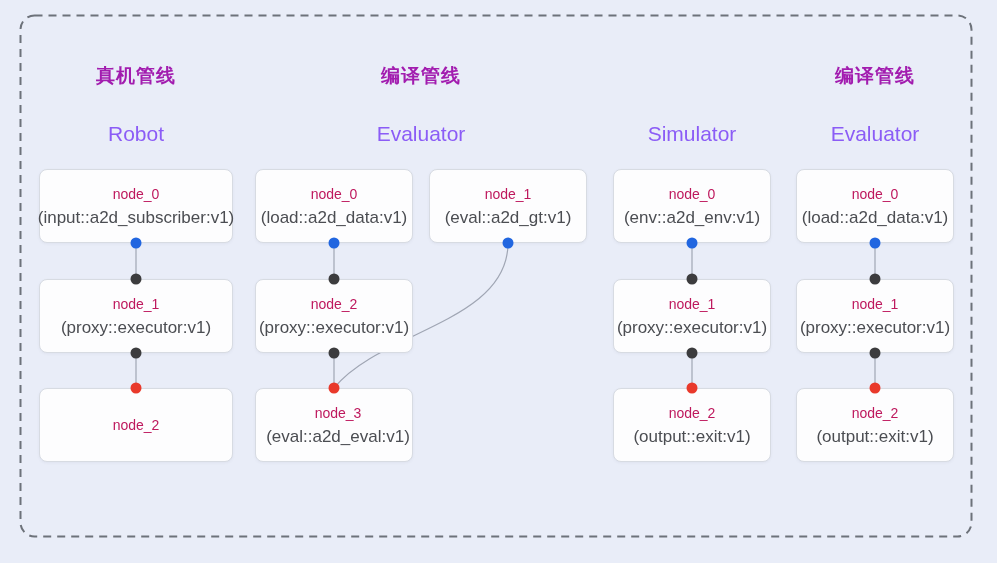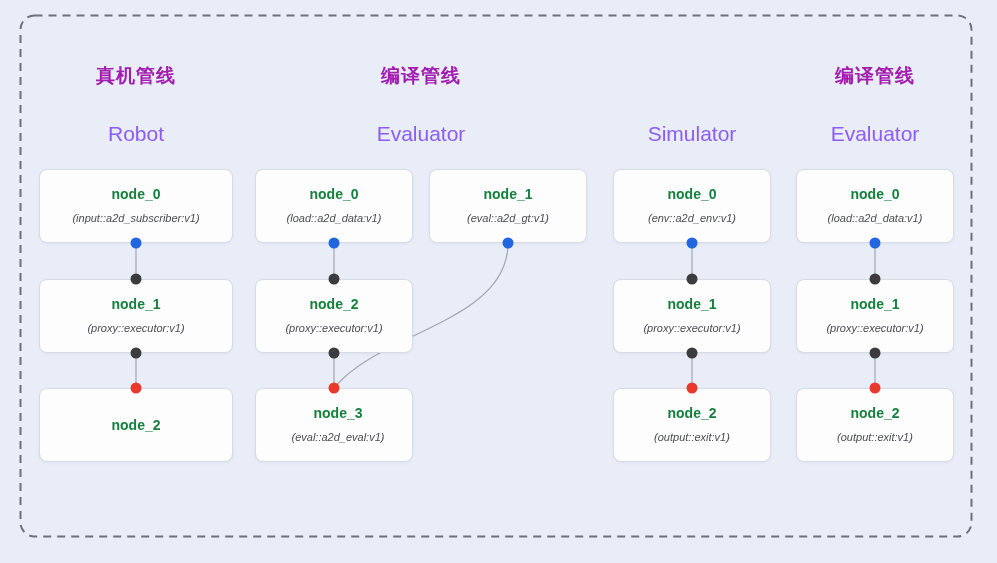--- a/index.html
+++ b/index.html
@@ -46,30 +46,28 @@
     border-radius: 8px;
     box-sizing: border-box;
     display: flex;
     flex-direction: column;
     align-items: center;
     justify-content: center;
     box-shadow: 0 1px 3px rgba(60,70,100,0.06);
   }
   .node .nname {
     font-size: 14px;
-    color: #15803d;
+    color: #be185d;
     line-height: 24px;
-    font-weight: bold;
   }
   .node .ntype {
-    font-size: 11px;
+    font-size: 17px;
     color: #4b4d52;
     line-height: 24px;
     white-space: nowrap;
-    font-style: italic;
   }
   .dot {
     position: absolute;
     width: 11px;
     height: 11px;
     border-radius: 50%;
     transform: translate(-50%, -50%);
   }
   .dot.blue  { background: #2166e0; }
   .dot.black { background: #3c3c3e; }

